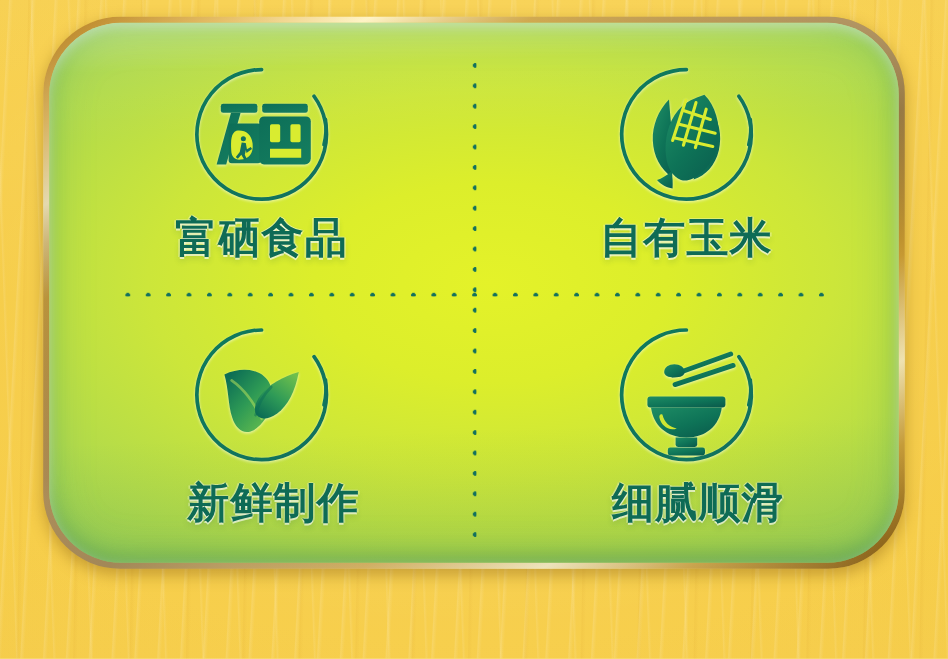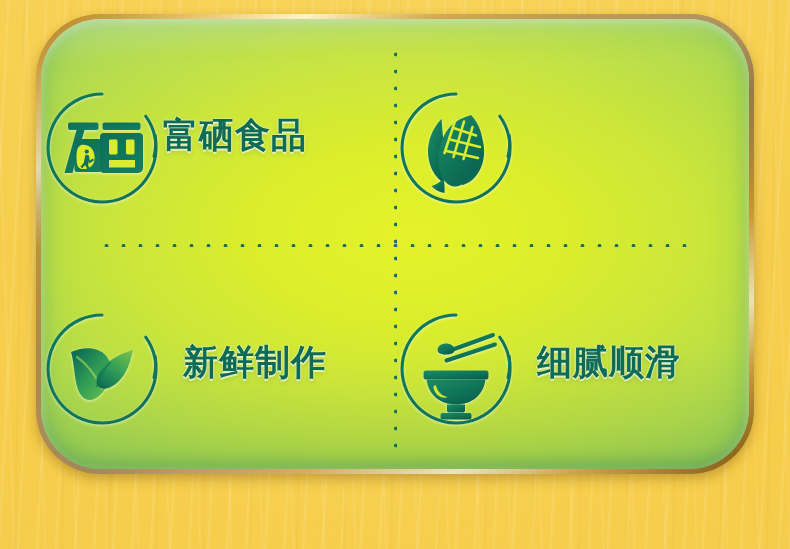--- a/index.html
+++ b/index.html
@@ -112,21 +112,21 @@
   .div-v{
     position:absolute;left:393px;top:46px;width:4px;height:404px;
     background-image:radial-gradient(circle, #12705E 0px, #12705E 1.7px, rgba(0,0,0,0) 2.2px);
     background-size:4px 17px;background-position:1px 0;background-repeat:repeat-y;
   }
 
   
   .grid{position:absolute;inset:0;}
   .cell{
     position:absolute;width:354px;height:225px;
-    display:flex;align-items:center;justify-content:flex-start;
+    display:flex;flex-direction:column;align-items:center;justify-content:flex-start;
   }
   .cell.c0{left:41px; top:19px;}
   .cell.c1{left:395px;top:19px;}
   .cell.c2{left:41px; top:244px;}
   .cell.c3{left:395px;top:244px;text-align:center;}
 
   .icon-wrap{
     position:relative;width:122px;height:122px;margin-top:32px;
   }
   .cell.c2 .icon-wrap,.cell.c3 .icon-wrap{margin-top:24px;}
@@ -245,20 +245,21 @@
             <path d="M 69 34.5 L 58.5 70"></path>
             <path d="M 77.5 40 L 68.5 72"></path>
             <path d="M 58.5 41 L 81 48.5"></path>
             <path d="M 55 52.5 L 85 60"></path>
             <path d="M 51.5 64 L 83 71"></path>
           </g>
 
           <path d="M 48.5 92 c -4.5 3.5 -8 6 -12 7 c 3.5 4 8 6.5 13 7 c 0.2 -4.5 0.2 -9.5 -1 -14 z" fill="url(#g1b)"></path>
         </svg>
       </div>
+      <div class="feat-label">自有玉米</div>
     </div>
 
     <div class="cell c2">
       <div class="icon-wrap">
         <svg viewBox="0 0 122 122" xmlns="http://www.w3.org/2000/svg">
           <defs>
             <linearGradient id="g2a" x1="0" y1="0" x2="1" y2="1">
               <stop offset="0" stop-color="#0E7A5C"></stop>
               <stop offset="1" stop-color="#12705E"></stop>
             </linearGradient>

